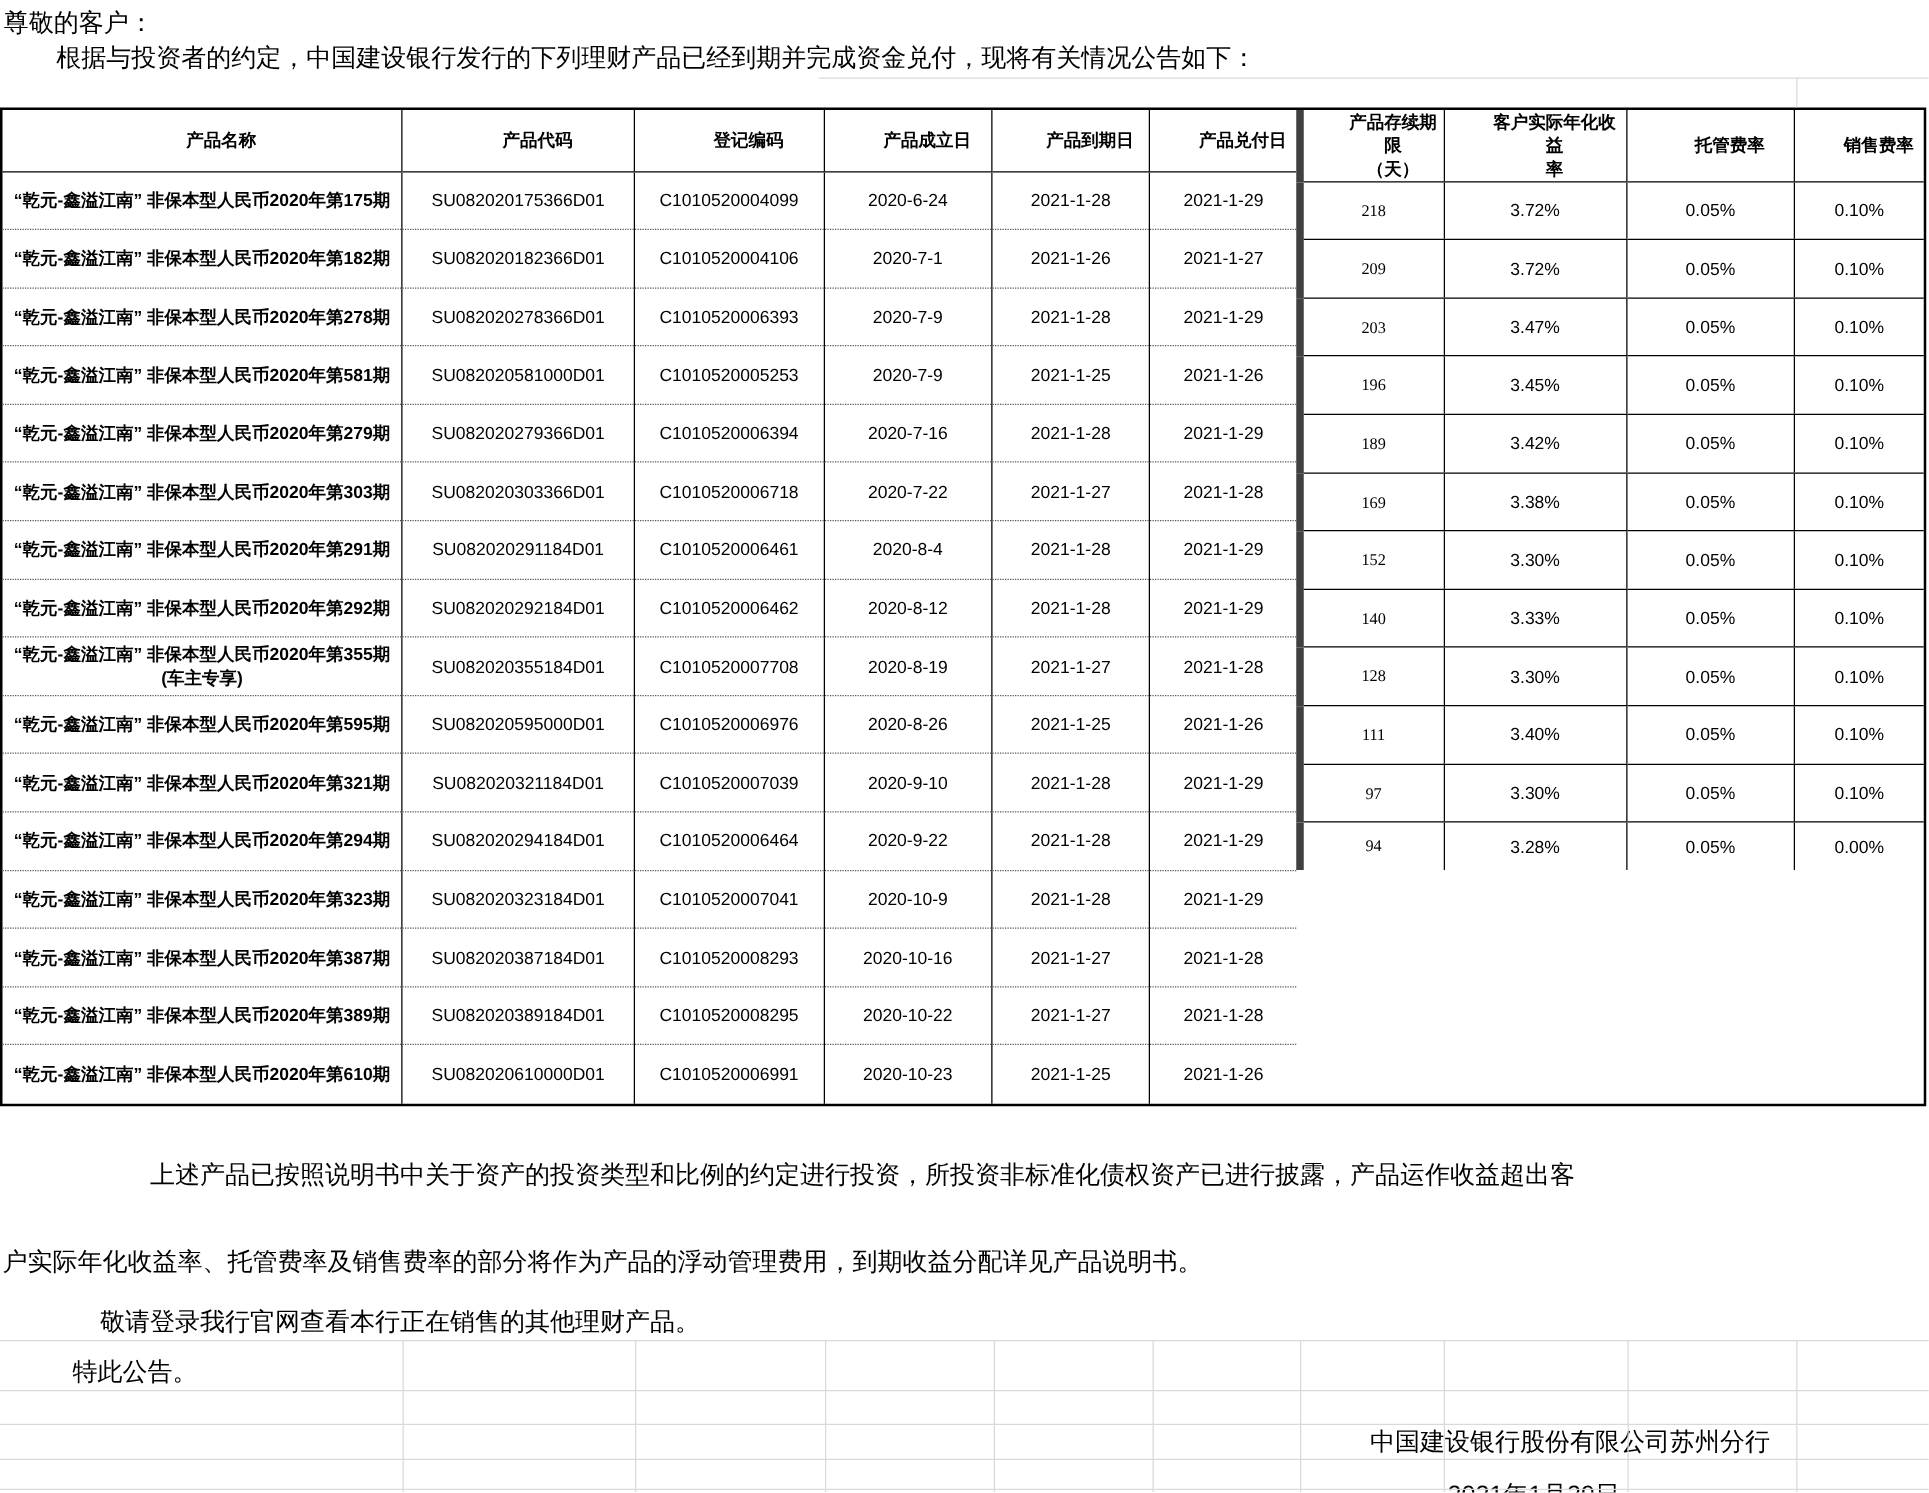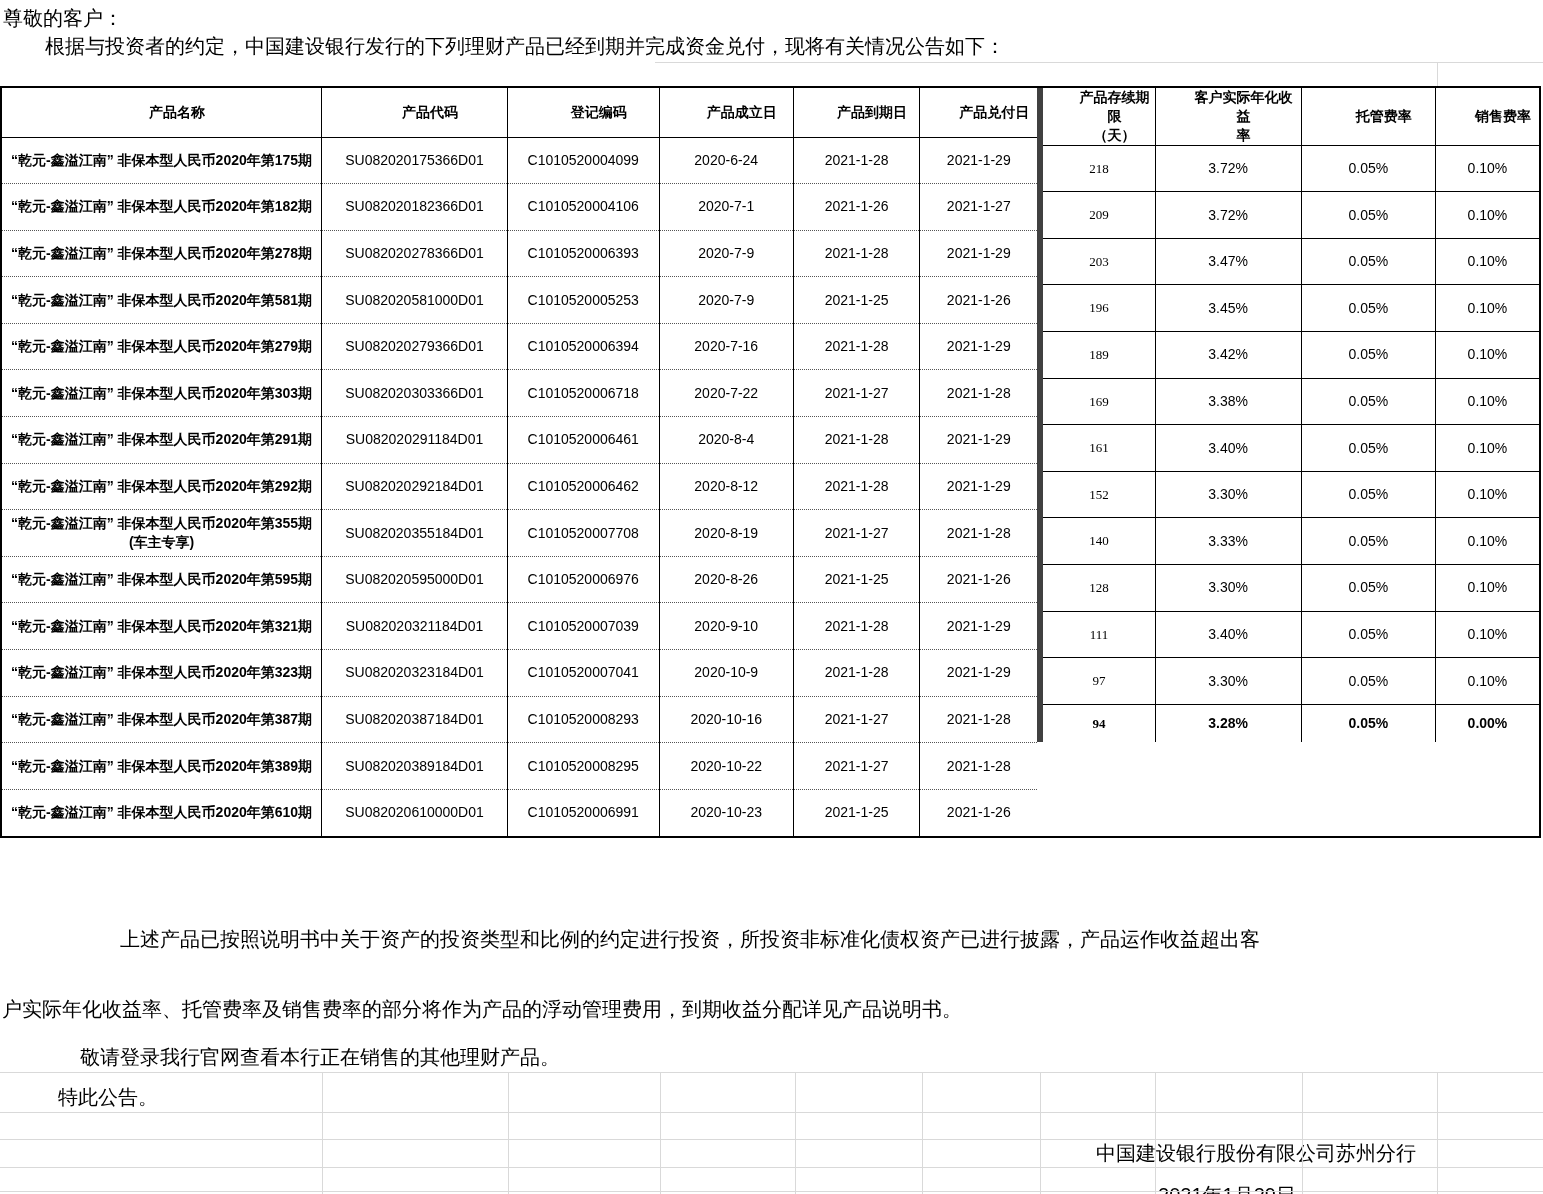--- a/index.html
+++ b/index.html
@@ -22,21 +22,21 @@
   th:first-child,td:first-child{border-left:none;}
   .right-table th:first-child,.right-table td:first-child{border-left:6px solid #404040;}
   th{font-weight:bold;font-size:14px;white-space:pre-line;line-height:1.35;padding-left:36px;}
   td{font-size:14px;line-height:1.35;}
   .left-table thead th{height:49px;border-bottom:1px solid #000;}
   .right-table thead th{height:57px;border-bottom:1px solid #000;}
   .left-table tbody td{height:46.6px;border-bottom:1px dotted #555;}
   .right-table tbody td{height:46.6px;border-bottom:1px solid #000;}
   .left-table tbody tr:last-child td,
   .right-table tbody tr:last-child td{border-bottom:none;}
-  .right-table tbody tr:last-child td{height:38px;font-weight:bold;}
+  .right-table tbody tr:last-child td{height:38px;}
   td.cell-days{font-family:"Liberation Serif","DejaVu Serif",serif;font-size:13px;}
   td.cell-name{padding:0 8px;font-weight:bold;}
   
   .note-line{font-size:20px;white-space:nowrap;}
   .sig-line{font-size:20px;width:512px;text-align:center;white-space:nowrap;}
   
   .gridline{position:absolute;background:#d9d9d9;}
 </style>
 </head>
 <body>
@@ -147,20 +147,28 @@
         </tr>
         <tr>
           <td class="cell-name">“乾元-鑫溢江南” 非保本型人民币2020年第321期</td>
           <td class="cell-code">SU082020321184D01</td>
           <td class="cell-reg-code">C1010520007039</td>
           <td class="cell-start-date">2020-9-10</td>
           <td class="cell-maturity-date">2021-1-28</td>
           <td class="cell-payment-date">2021-1-29</td>
         </tr>
         <tr>
+          <td class="cell-name">“乾元-鑫溢江南” 非保本型人民币2020年第294期</td>
+          <td class="cell-code">SU082020294184D01</td>
+          <td class="cell-reg-code">C1010520006464</td>
+          <td class="cell-start-date">2020-9-22</td>
+          <td class="cell-maturity-date">2021-1-28</td>
+          <td class="cell-payment-date">2021-1-29</td>
+        </tr>
+        <tr>
           <td class="cell-name">“乾元-鑫溢江南” 非保本型人民币2020年第323期</td>
           <td class="cell-code">SU082020323184D01</td>
           <td class="cell-reg-code">C1010520007041</td>
           <td class="cell-start-date">2020-10-9</td>
           <td class="cell-maturity-date">2021-1-28</td>
           <td class="cell-payment-date">2021-1-29</td>
         </tr>
         <tr>
           <td class="cell-name">“乾元-鑫溢江南” 非保本型人民币2020年第387期</td>
           <td class="cell-code">SU082020387184D01</td>
@@ -235,26 +243,20 @@
           <td class="cell-custody-fee">0.05%</td>
           <td class="cell-sales-fee">0.10%</td>
         </tr>
         <tr>
           <td class="cell-days">169</td>
           <td class="cell-yield">3.38%</td>
           <td class="cell-custody-fee">0.05%</td>
           <td class="cell-sales-fee">0.10%</td>
         </tr>
         <tr>
-          <td class="cell-days">161</td>
-          <td class="cell-yield">3.40%</td>
-          <td class="cell-custody-fee">0.05%</td>
-          <td class="cell-sales-fee">0.10%</td>
-        </tr>
-        <tr>
           <td class="cell-days">152</td>
           <td class="cell-yield">3.30%</td>
           <td class="cell-custody-fee">0.05%</td>
           <td class="cell-sales-fee">0.10%</td>
         </tr>
         <tr>
           <td class="cell-days">140</td>
           <td class="cell-yield">3.33%</td>
           <td class="cell-custody-fee">0.05%</td>
           <td class="cell-sales-fee">0.10%</td>

